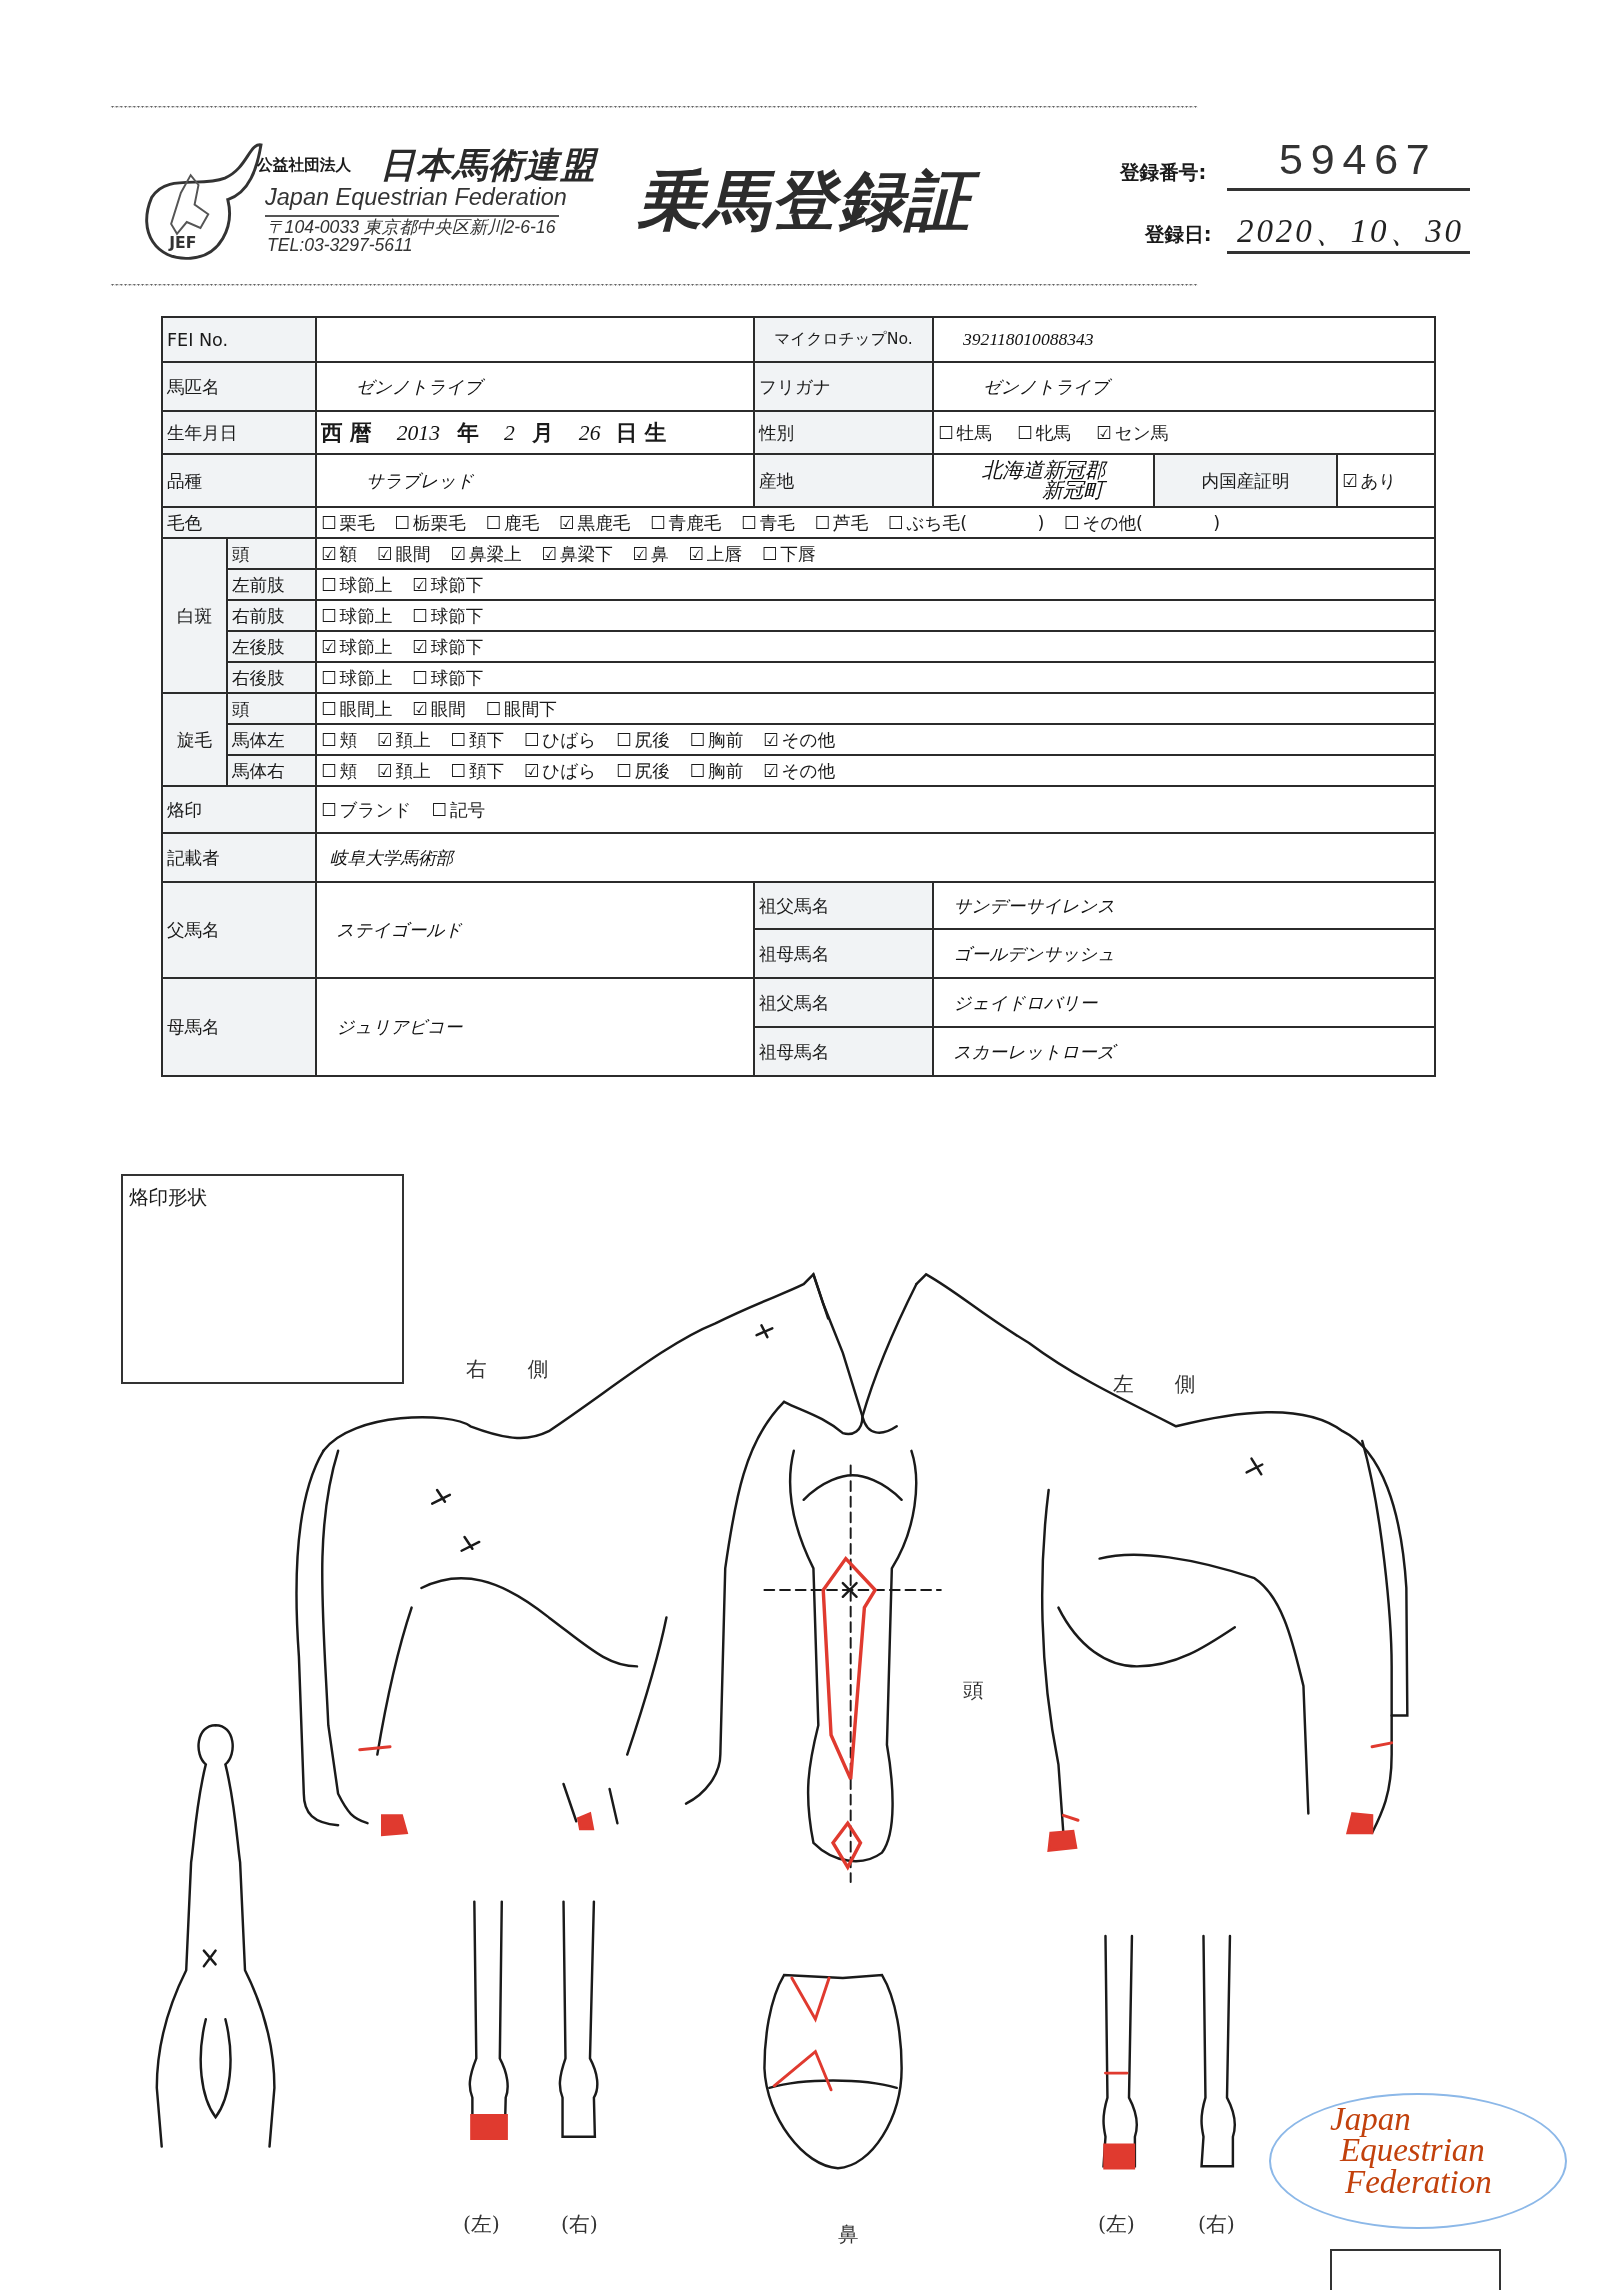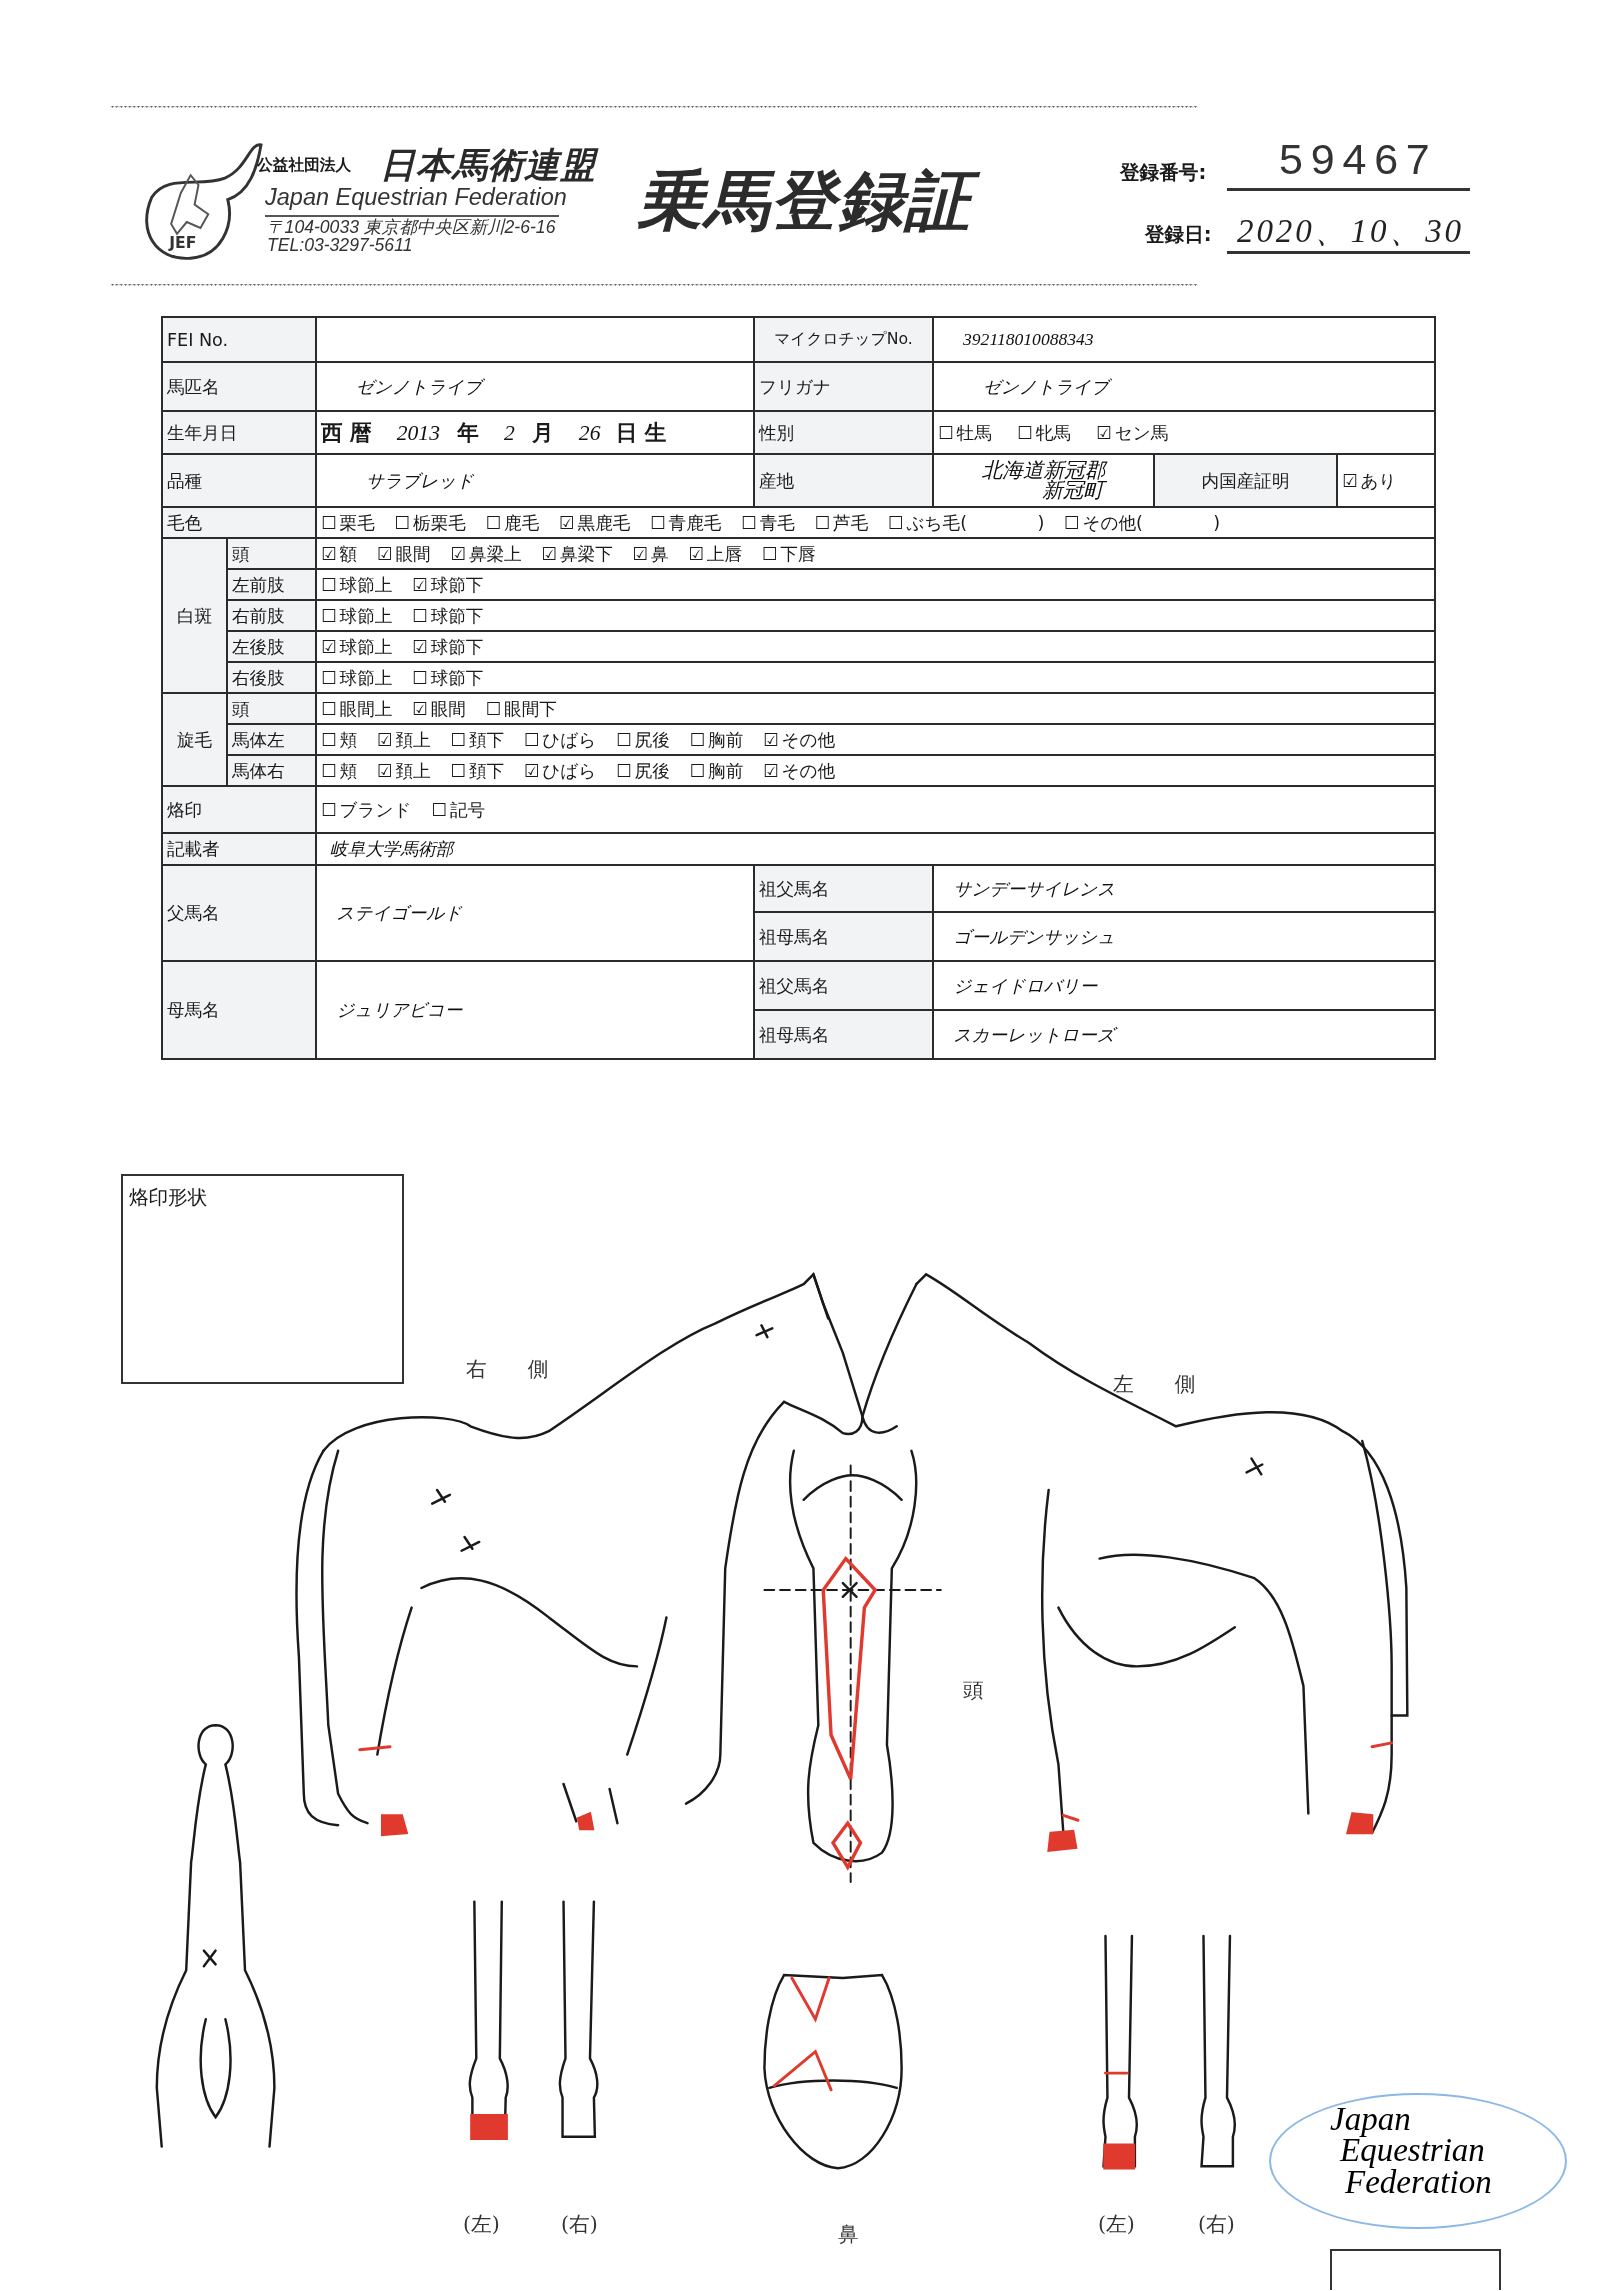--- a/index.html
+++ b/index.html
@@ -23,21 +23,21 @@
   td.lab{background:#f1f3f5;border-radius:6px;}
   .hw{font-size:25.5px;}
   .cb{display:inline-block;margin-right:2.9px;}
   .opt{display:inline-block;margin-right:19.6px;}
   .sub{font-size:16.7px;}
 
   .brand-box{position:absolute;left:121px;top:1174px;width:279px;height:206px;border:2.9px solid #333;}
   .brand-box span{position:absolute;left:5.9px;top:7.8px;font-size:19.6px;}
   .lbl{position:absolute;font-size:20.6px;color:#333;font-family:"DejaVu Serif",serif;}
   svg.draw{position:absolute;left:0;top:0;}
-  .stamp{position:absolute;left:1269px;top:2093px;width:294px;height:132px;border:2.9px solid #8cb8e8;border-radius:50%;color:#000000;}
+  .stamp{position:absolute;left:1269px;top:2093px;width:294px;height:132px;border:2.9px solid #8cb8e8;border-radius:50%;color:#c2410c;}
   .stamp .t{position:absolute;font-family:"Liberation Serif",serif;font-style:italic;font-size:33px;line-height:29px;}
   .corner-box{position:absolute;left:1330px;top:2249px;width:167px;height:39px;border:2.9px solid #333;border-bottom:none;}
 </style>
 </head>
 <body>
 
 <div class="stars" style="top:106px">*************************************************************************************************************************************************************************************************************************************************************</div>
 <div class="stars" style="top:284px">*************************************************************************************************************************************************************************************************************************************************************</div>
 
 <svg class="logo" viewBox="0 0 135 130">
@@ -149,21 +149,21 @@
         <td colspan="5" class="sub wh-row"><span class="opt"><span class="cb">☐</span><span>頬</span></span><span class="opt"><span class="cb">☑</span><span>頚上</span></span><span class="opt"><span class="cb">☐</span><span>頚下</span></span><span class="opt"><span class="cb">☐</span><span>ひばら</span></span><span class="opt"><span class="cb">☐</span><span>尻後</span></span><span class="opt"><span class="cb">☐</span><span>胸前</span></span><span class="opt"><span class="cb">☑</span><span>その他</span></span></td>
       </tr>
   <tr style="height:27.4px">
         <td class="lab">馬体右</td>
         <td colspan="5" class="sub wh-row"><span class="opt"><span class="cb">☐</span><span>頬</span></span><span class="opt"><span class="cb">☑</span><span>頚上</span></span><span class="opt"><span class="cb">☐</span><span>頚下</span></span><span class="opt"><span class="cb">☑</span><span>ひばら</span></span><span class="opt"><span class="cb">☐</span><span>尻後</span></span><span class="opt"><span class="cb">☐</span><span>胸前</span></span><span class="opt"><span class="cb">☑</span><span>その他</span></span></td>
       </tr>
   <tr style="height:47px">
     <td colspan="2" class="lab">烙印</td>
     <td colspan="5" id="brand-row" class="sub"><span class="opt"><span class="cb">☐</span><span>ブランド</span></span><span class="opt"><span class="cb">☐</span><span>記号</span></span></td>
   </tr>
-  <tr style="height:32px">
+  <tr style="height:49px">
     <td colspan="2" class="lab">記載者</td>
     <td colspan="5" class="hand hw" style="padding-left:13px">岐阜大学馬術部</td>
   </tr>
   <tr style="height:47px">
     <td colspan="2" rowspan="2" class="lab">父馬名</td>
     <td rowspan="2" class="hand hw" style="padding-left:19.6px">ステイゴールド</td>
     <td class="lab">祖父馬名</td>
     <td colspan="3" class="hand hw" style="padding-left:19.6px">サンデーサイレンス</td>
   </tr>
   <tr style="height:49px">

